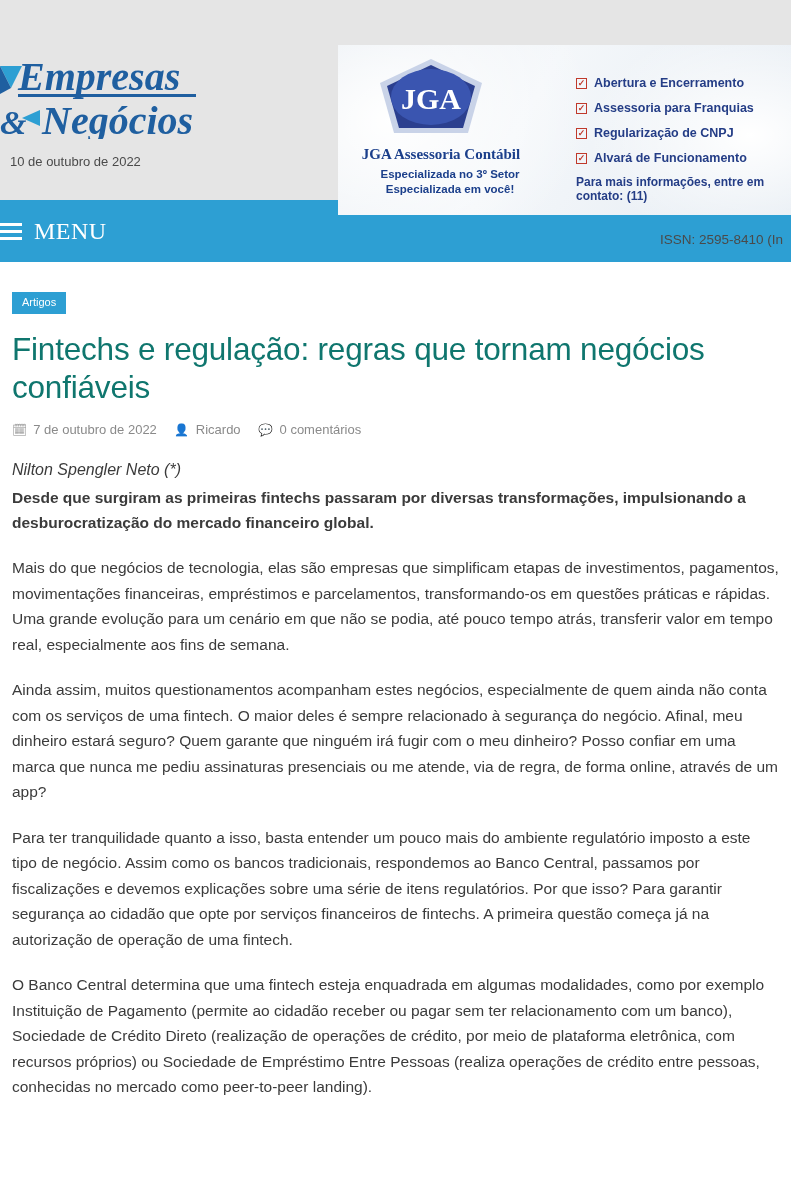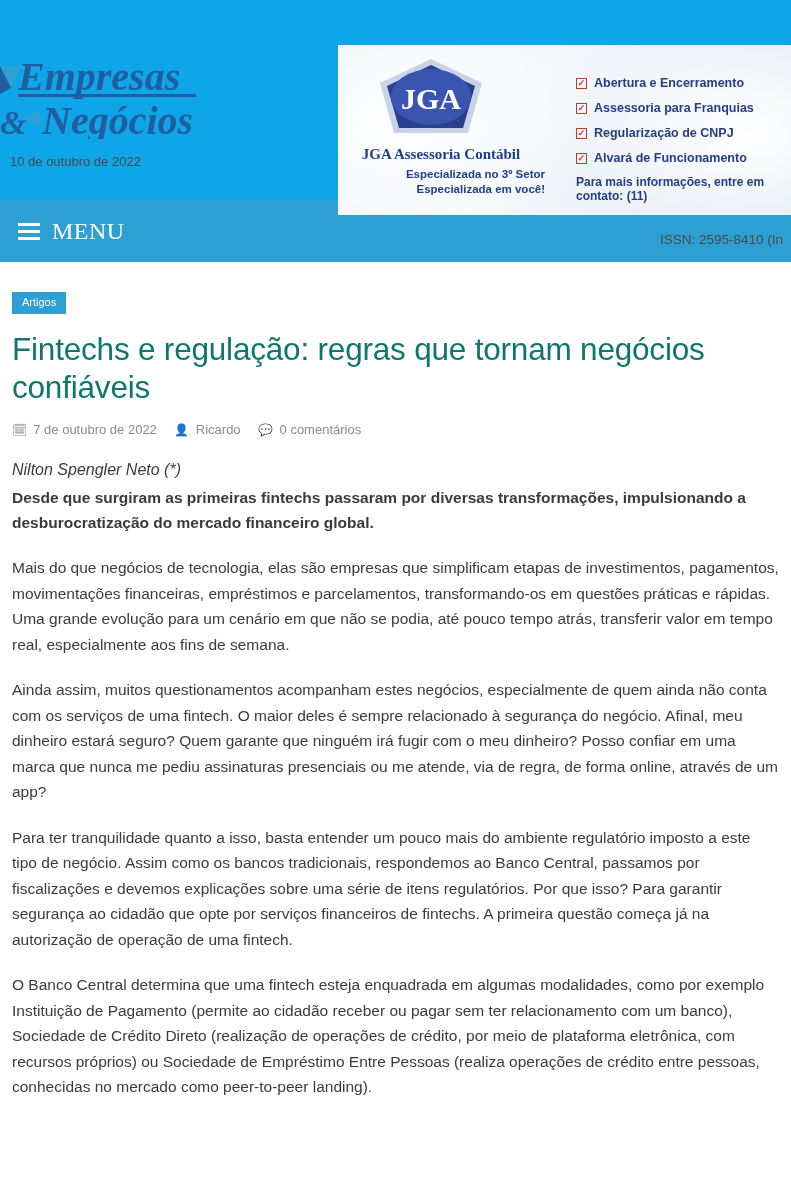--- a/index.html
+++ b/index.html
@@ -15,21 +15,21 @@
   .page {
     width: 791px;
     position: relative;
     overflow: hidden;
   }
 
   
   .header {
     position: relative;
     height: 200px;
-    background: #0ea5e9;
+    background: #e5e5e5;
     padding: 0;
   }
   .logo-wrap {
     position: absolute;
     left: 0px;
     top: 44px;
     width: 215px;
     height: 95px;
   }
   .logo-svg { display: block; }
@@ -86,21 +86,21 @@
     color: #1b3f8b;
     font-weight: bold;
     font-size: 15px;
     font-family: "Liberation Serif", serif;
   }
   .jga-sub {
     position: absolute;
     left: 17px;
     top: 122px;
     width: 190px;
-    text-align: right;
+    text-align: center;
     color: #1b3f8b;
     font-size: 11.5px;
     font-weight: bold;
     line-height: 15px;
     font-family: "Liberation Sans", sans-serif;
   }
   .jga-list {
     position: absolute;
     left: 238px;
     top: 26px;
@@ -137,21 +137,20 @@
     font-size: 13.5px;
     color: #4a4a4a;
   }
 
   
   .menubar {
     height: 62px;
     background: #2d9fd3;
     display: flex;
     align-items: center;
-    padding-left: 18px;
   }
   .hamburger {
     display: inline-block;
     width: 22px;
     height: 17px;
     margin-right: 12px;
     position: relative;
   }
   .hamburger span {
     position: absolute;

